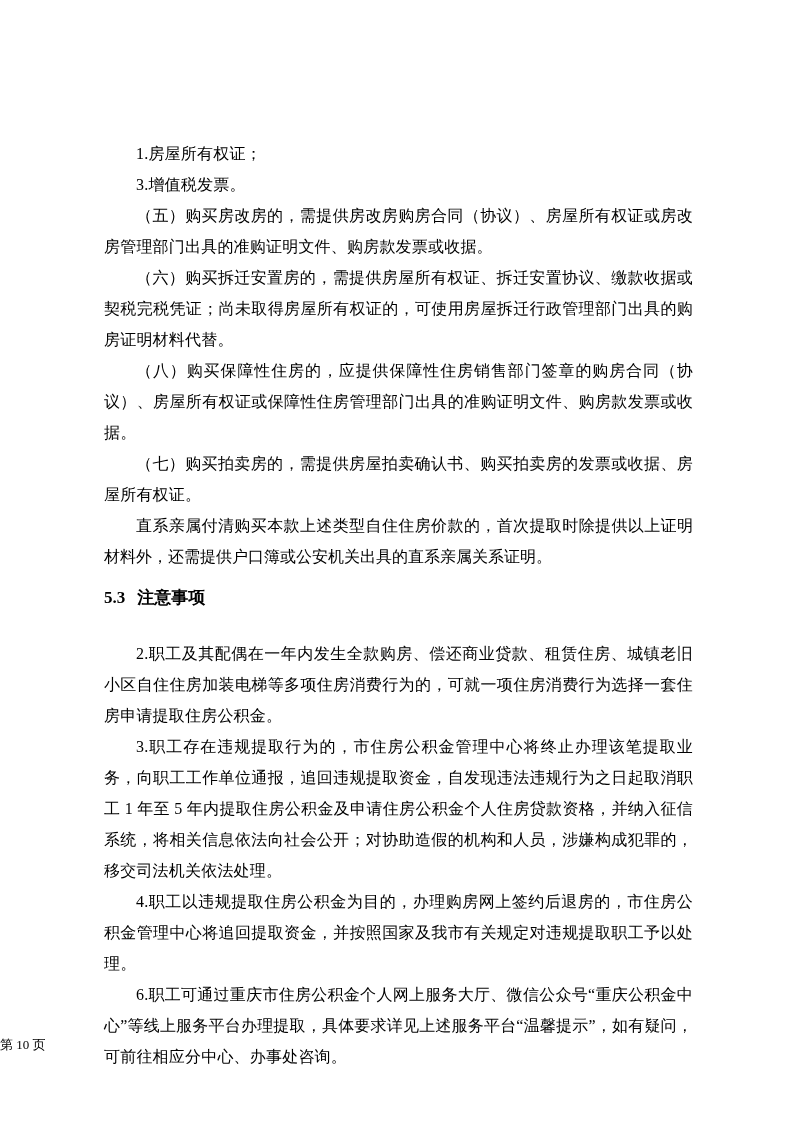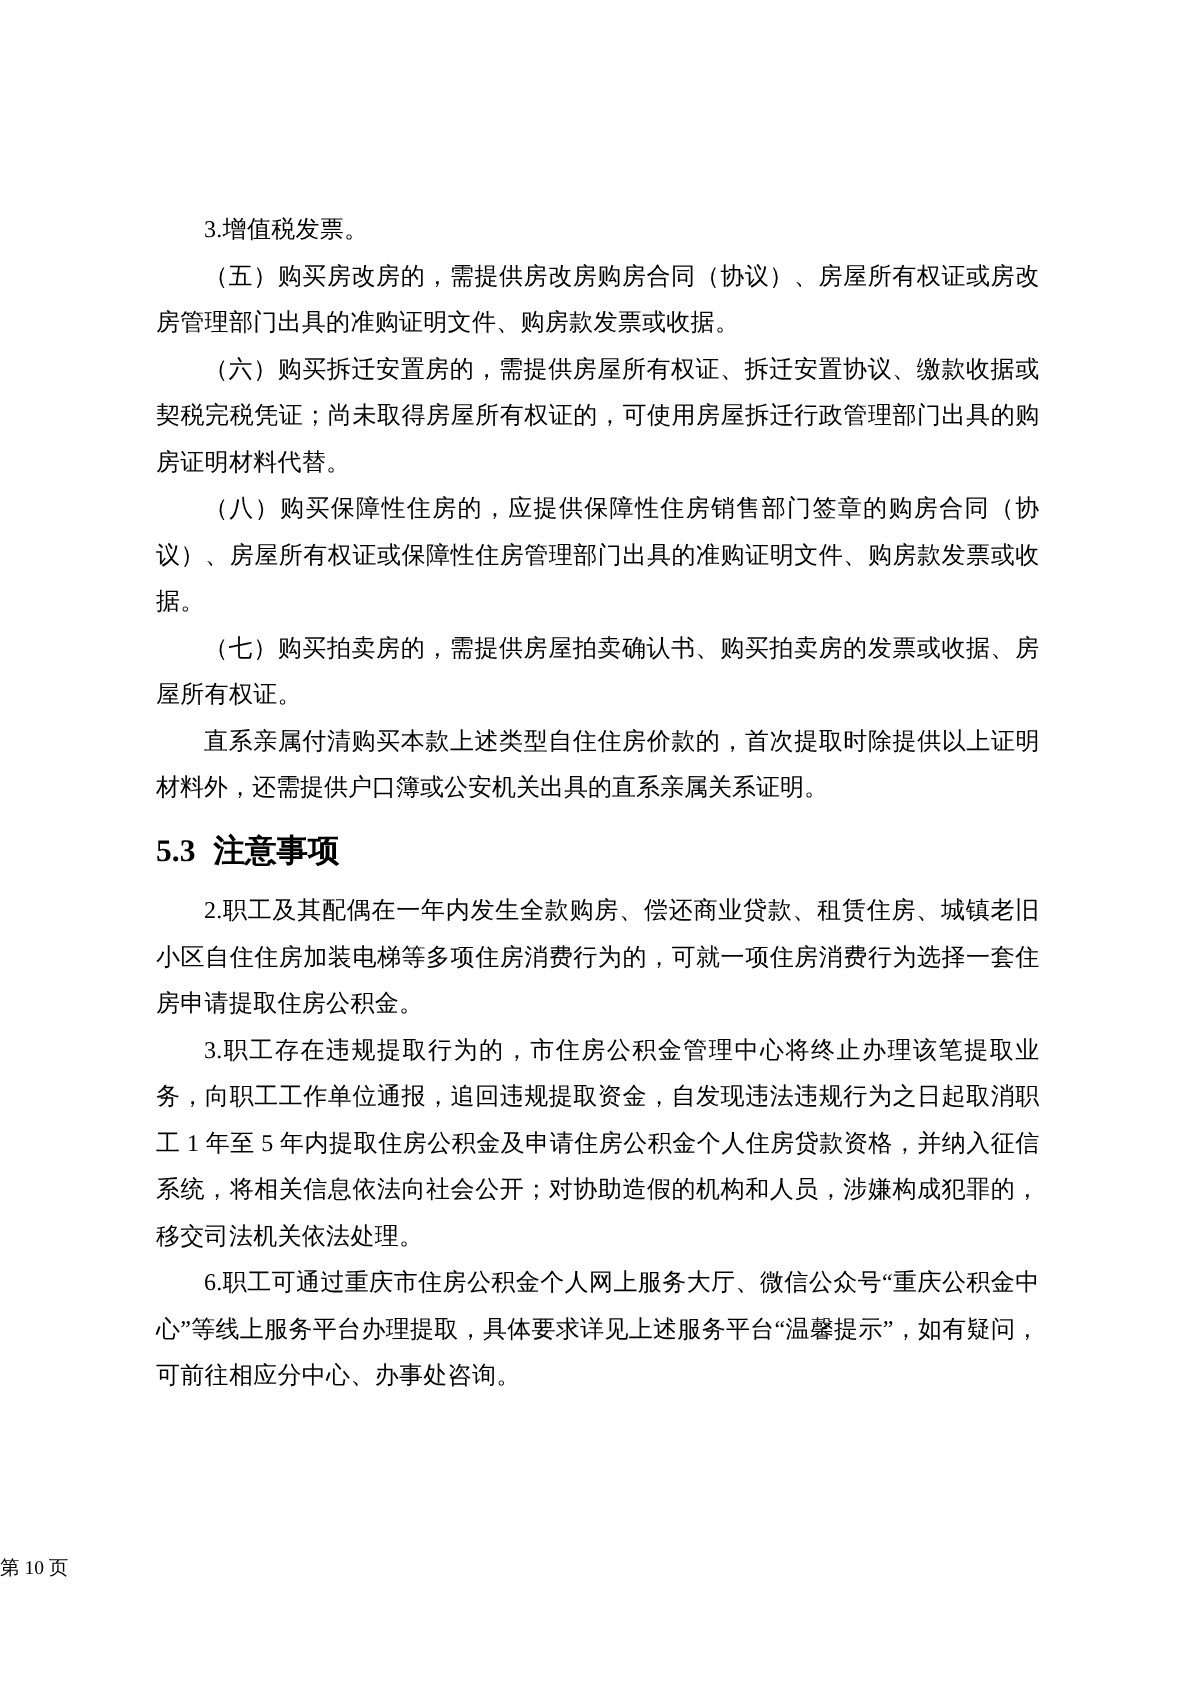--- a/index.html
+++ b/index.html
@@ -26,22 +26,22 @@
     text-align: justify;
     text-indent: 32px;
     letter-spacing: 0.2px;
   }
   p.body.emphasis {
     font-weight: normal;
     font-family: "Liberation Sans", "DejaVu Sans", sans-serif;
     letter-spacing: 0;
   }
   h2.heading {
-    margin: 11px 0 9px 0;
-    font-size: 21px;
+    margin: 11px 0 25px 0;
+    font-size: 17px;
     line-height: 30px;
     font-weight: bold;
   }
   h2.heading .h-num {
     font-family: "Liberation Serif", "DejaVu Serif", serif;
     margin-right: 12px;
   }
   h2.heading .h-title {
     font-family: "Liberation Sans", "DejaVu Sans", sans-serif;
   }
@@ -55,31 +55,33 @@
     color: #000000;
     font-family: "Liberation Serif", "DejaVu Serif", serif;
   }
 </style>
 </head>
 <body>
 
 <div class="page">
   <div class="content">
 
+    <p class="body">1.房屋所有权证；</p>
     <p class="body">3.增值税发票。</p>
     <p class="body">（五）购买房改房的，需提供房改房购房合同（协议）、房屋所有权证或房改房管理部门出具的准购证明文件、购房款发票或收据。</p>
     <p class="body">（六）购买拆迁安置房的，需提供房屋所有权证、拆迁安置协议、缴款收据或契税完税凭证；尚未取得房屋所有权证的，可使用房屋拆迁行政管理部门出具的购房证明材料代替。</p>
     <p class="body">（八）购买保障性住房的，应提供保障性住房销售部门签章的购房合同（协议）、房屋所有权证或保障性住房管理部门出具的准购证明文件、购房款发票或收据。</p>
     <p class="body">（七）购买拍卖房的，需提供房屋拍卖确认书、购买拍卖房的发票或收据、房屋所有权证。</p>
     <p class="body emphasis">直系亲属付清购买本款上述类型自住住房价款的，首次提取时除提供以上证明材料外，还需提供户口簿或公安机关出具的直系亲属关系证明。</p>
 
     <h2 class="heading">
       <span class="h-num">5.3</span><span class="h-title">注意事项</span>
     </h2>
 
     <p class="body">2.职工及其配偶在一年内发生全款购房、偿还商业贷款、租赁住房、城镇老旧小区自住住房加装电梯等多项住房消费行为的，可就一项住房消费行为选择一套住房申请提取住房公积金。</p>
     <p class="body">3.职工存在违规提取行为的，市住房公积金管理中心将终止办理该笔提取业务，向职工工作单位通报，追回违规提取资金，自发现违法违规行为之日起取消职工 1 年至 5 年内提取住房公积金及申请住房公积金个人住房贷款资格，并纳入征信系统，将相关信息依法向社会公开；对协助造假的机构和人员，涉嫌构成犯罪的，移交司法机关依法处理。</p>
+    <p class="body">4.职工以违规提取住房公积金为目的，办理购房网上签约后退房的，市住房公积金管理中心将追回提取资金，并按照国家及我市有关规定对违规提取职工予以处理。</p>
     <p class="body">6.职工可通过重庆市住房公积金个人网上服务大厅、微信公众号“重庆公积金中心”等线上服务平台办理提取，具体要求详见上述服务平台“温馨提示”，如有疑问，可前往相应分中心、办事处咨询。</p>
 
   </div>
 
   <div class="footer">第 10 页</div>
 </div>
 
 </body></html>

